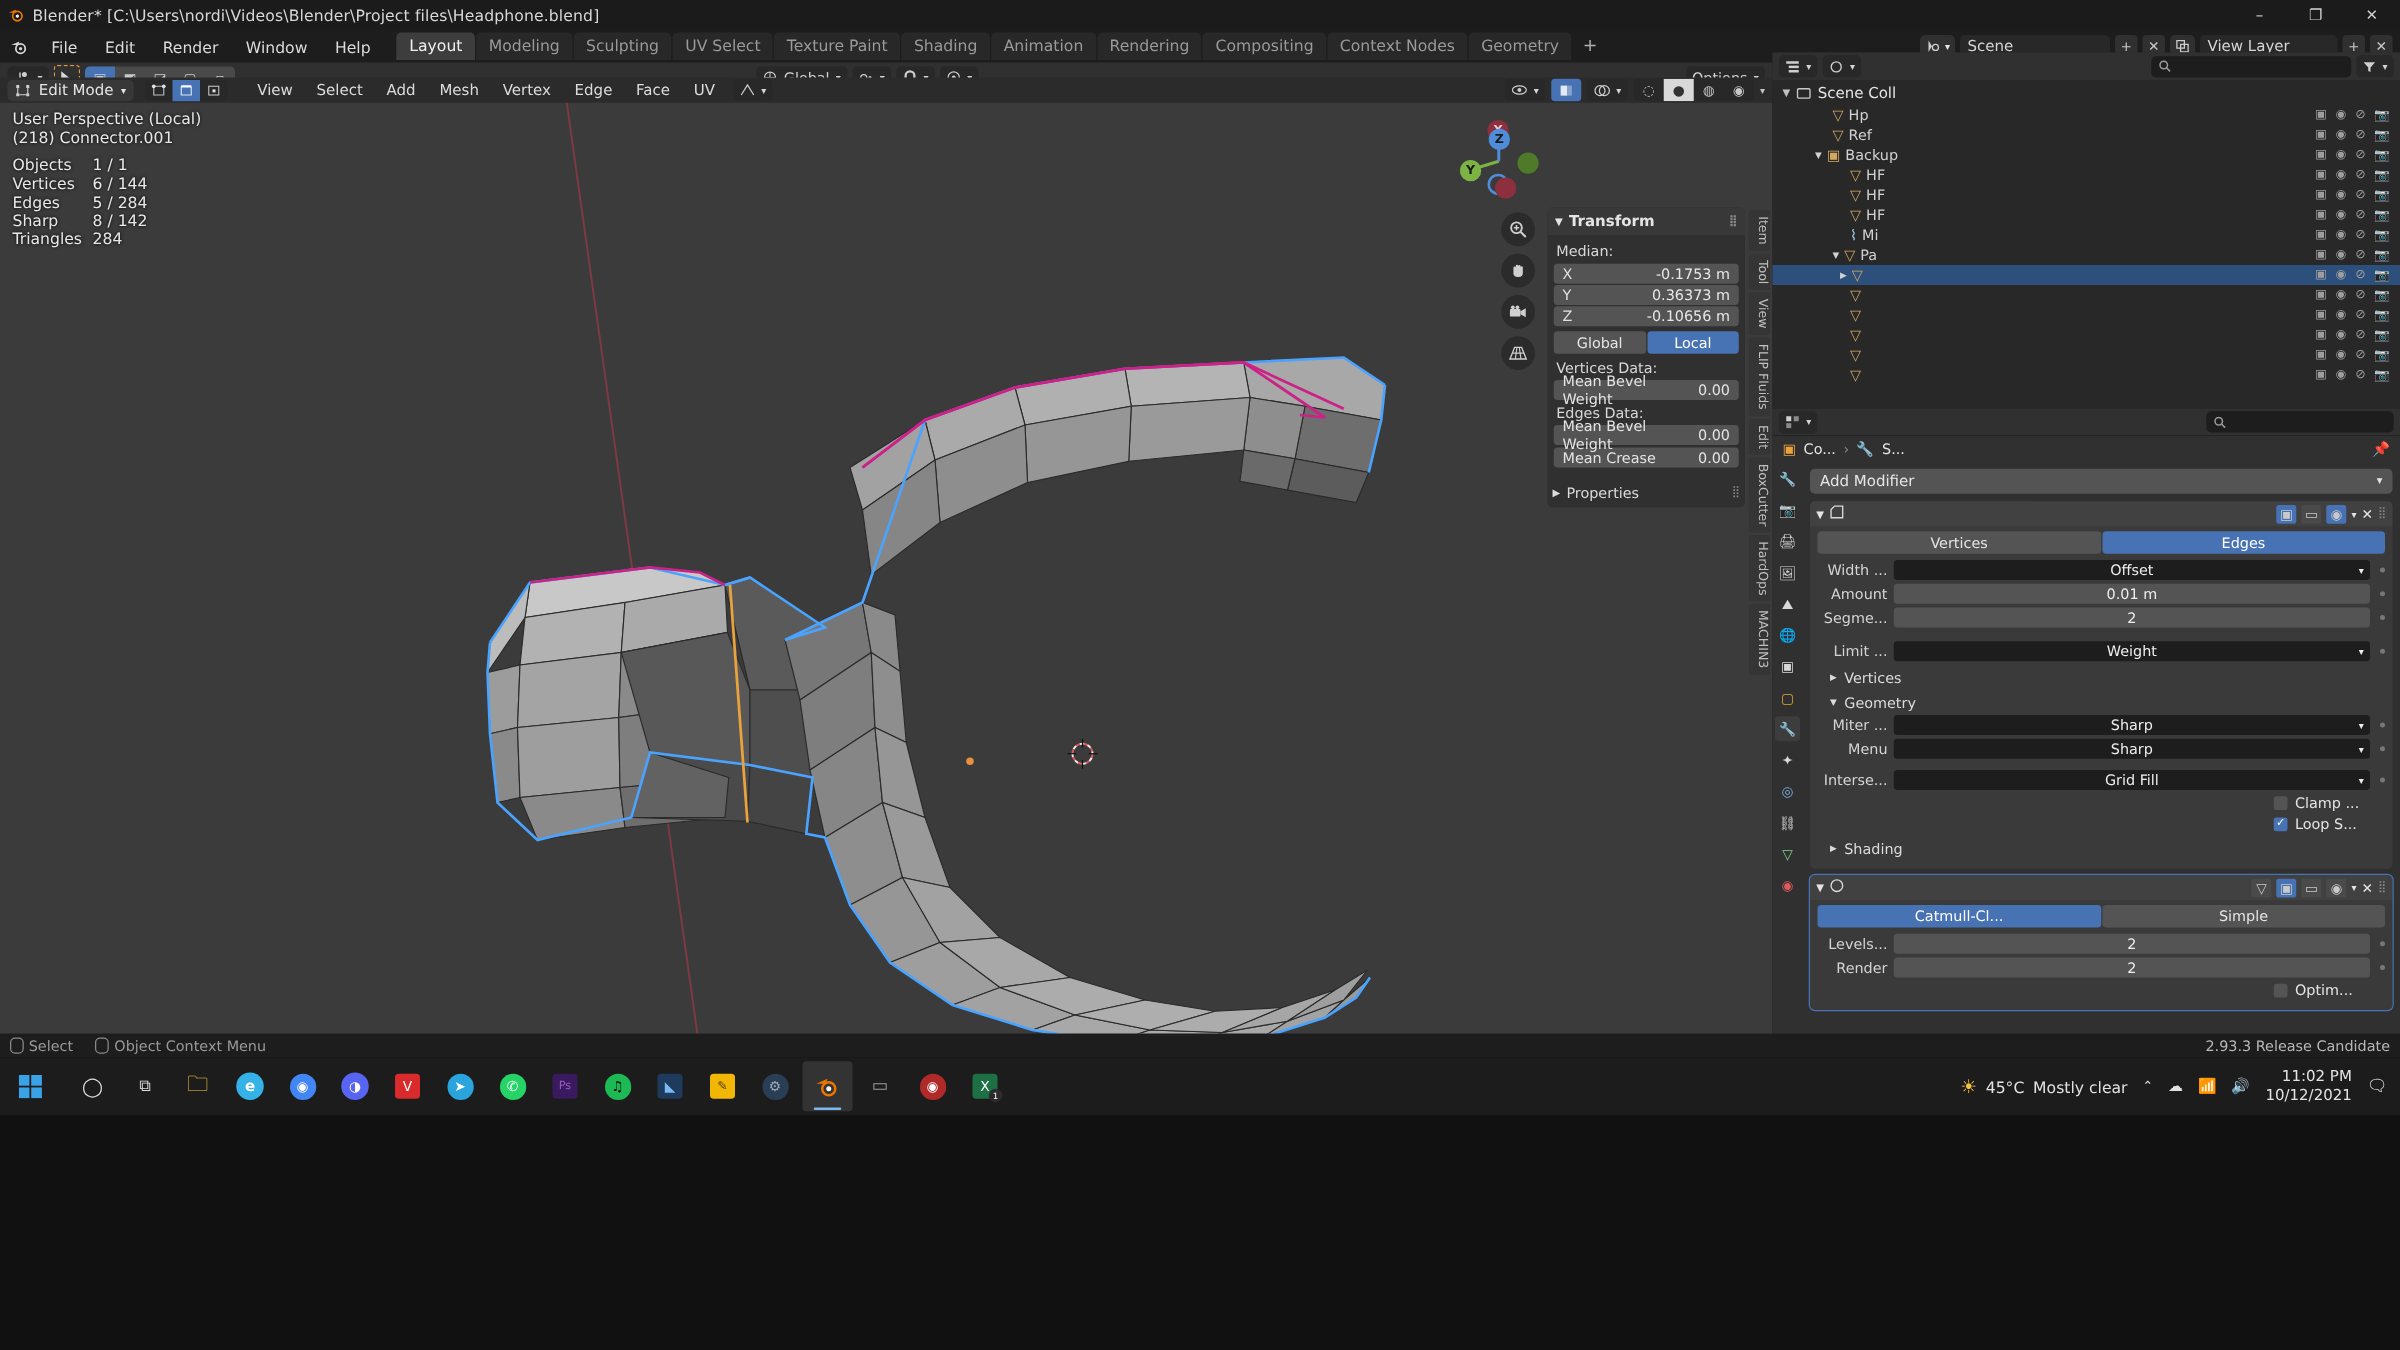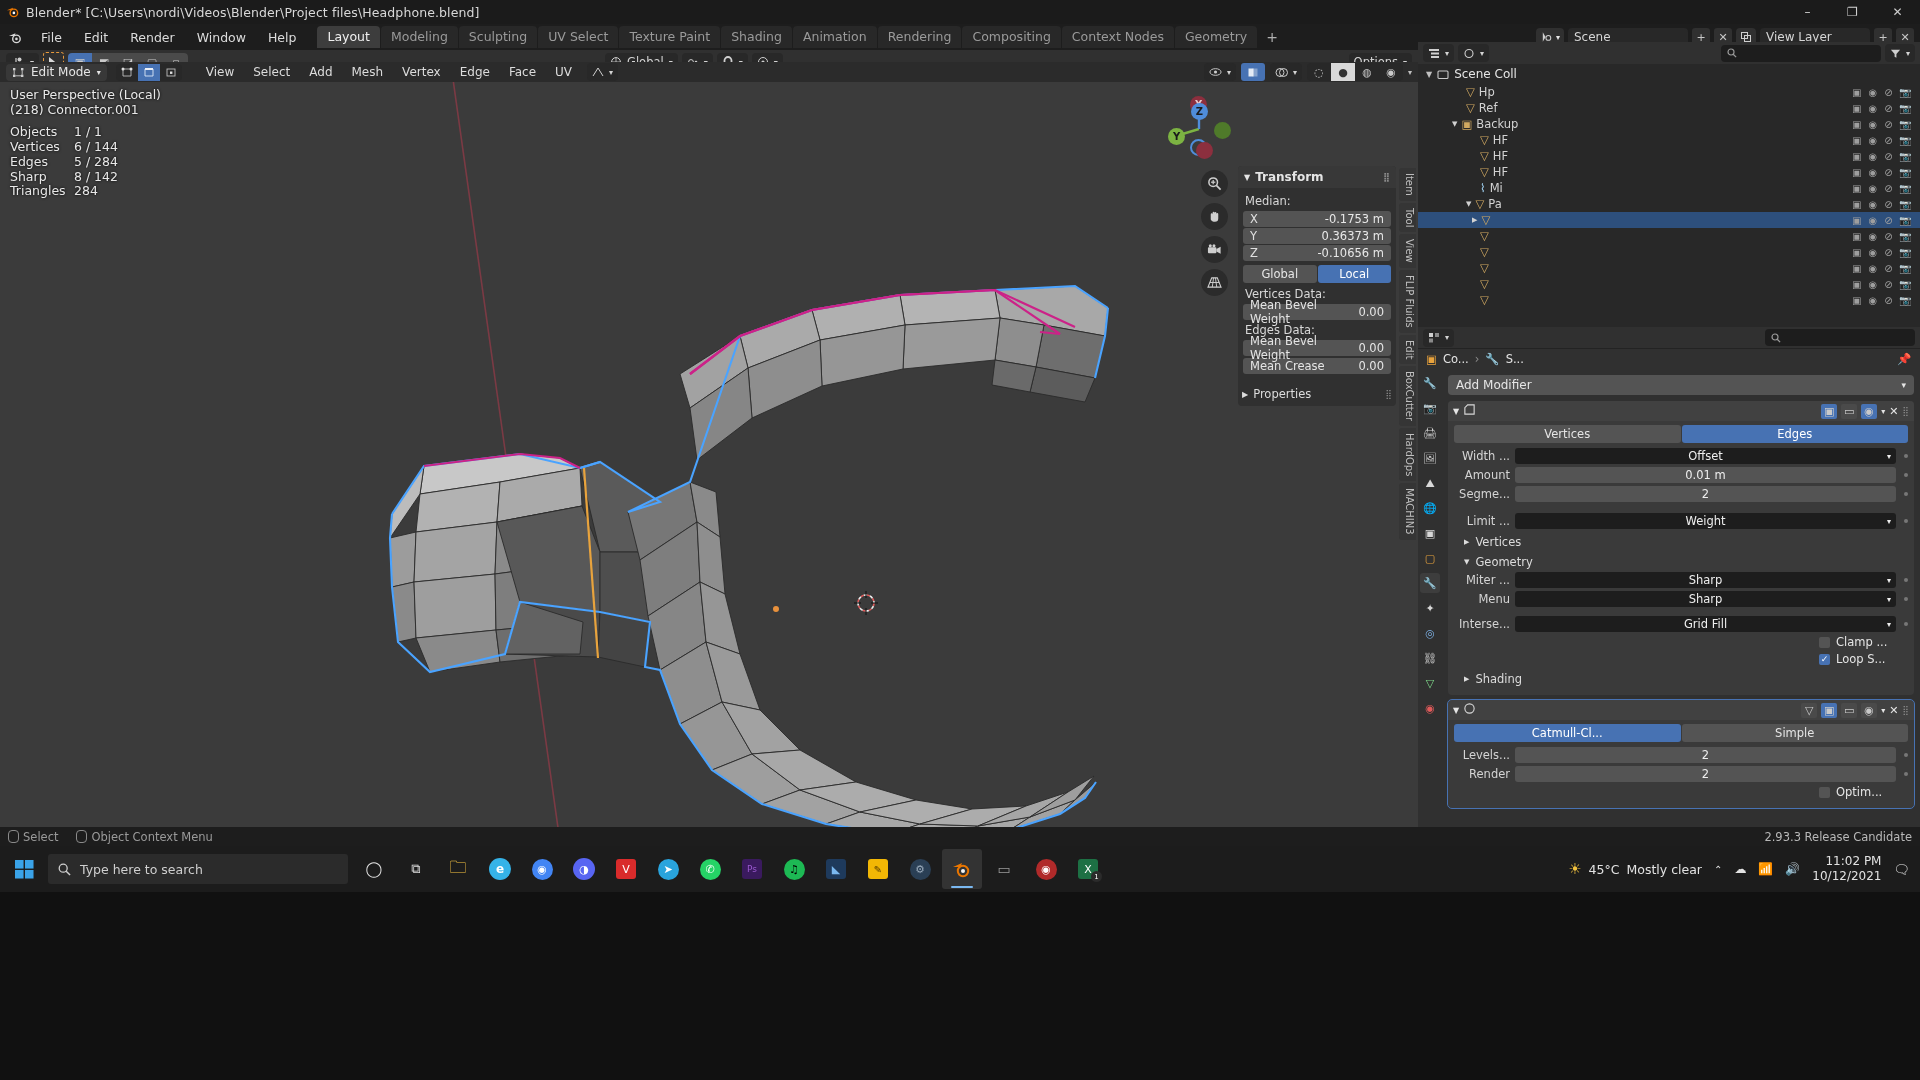--- a/index.html
+++ b/index.html
@@ -1064,27 +1064,20 @@
   <div class="taskbar">
     <div class="tbar">
       <div class="start">
         <svg width="19" height="19" viewBox="0 0 20 20">
           <rect x="0" y="0" width="9" height="9" fill="#3aa3e8"></rect>
           <rect x="10.5" y="0" width="9" height="9" fill="#3aa3e8"></rect>
           <rect x="0" y="10.5" width="9" height="9" fill="#3aa3e8"></rect>
           <rect x="10.5" y="10.5" width="9" height="9" fill="#3aa3e8"></rect>
         </svg>
       </div>
-      <div class="tb-search">
-        <svg width="13" height="13" viewBox="0 0 14 14">
-            <circle cx="5.6" cy="5.6" r="4.3" fill="none" stroke="#cfcfcf" stroke-width="1.4"></circle>
-            <line x1="8.8" y1="8.8" x2="13" y2="13" stroke="#cfcfcf" stroke-width="1.6"></line>
-          </svg>
-        <span>Type here to search</span>
-      </div>
 
       <div class="tb-apps">
         <div class="tb-app">
             <span style="font-size:15px; color:#ddd;">◯</span>
           </div>
         <div class="tb-app">
             <span style="font-size:13px; color:#ddd;">⧉</span>
           </div>
         <div class="tb-app">
             <span style="font-size:17px; color:#f5c242;">🗀</span>

